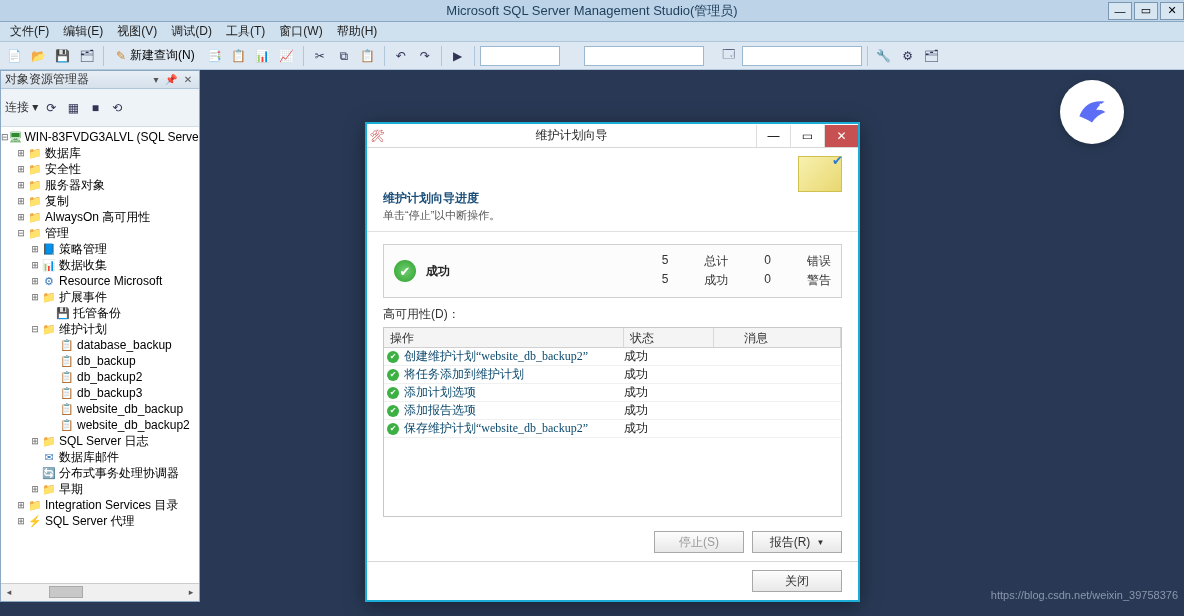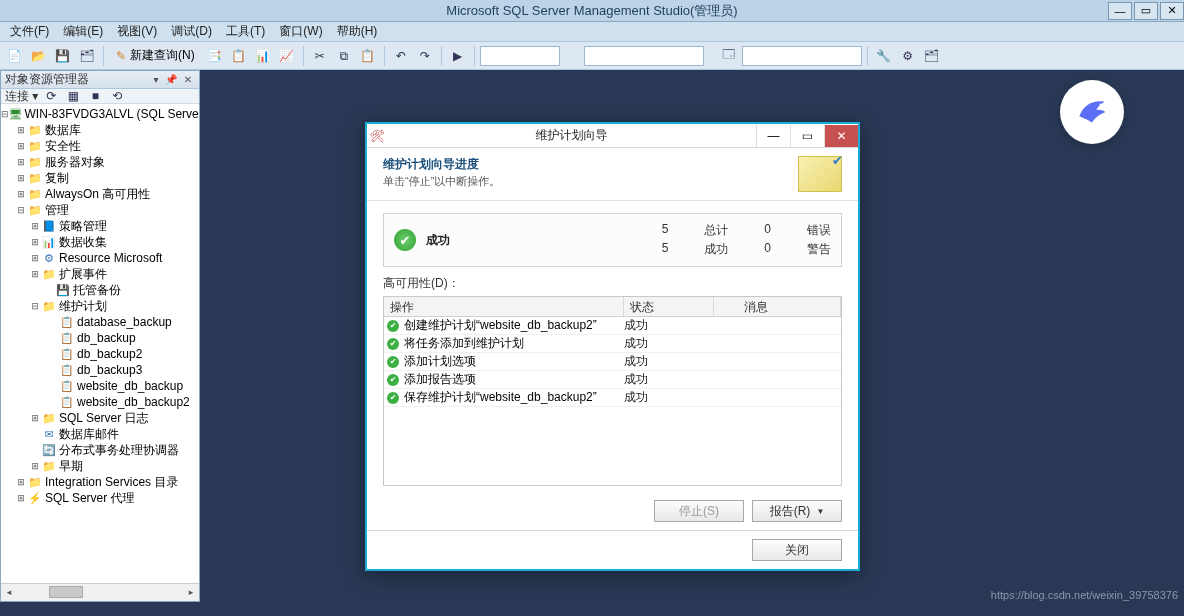--- a/index.html
+++ b/index.html
@@ -18,21 +18,21 @@
 .tsep{width:1px;height:20px;background:#b0c6da;margin:0 3px;}
 .newq{display:flex;align-items:center;gap:4px;padding:0 6px;height:22px;border:1px solid transparent;}
 .combo{height:20px;border:1px solid #9cb8d0;background:#fff;width:80px;}
 
 .main{position:absolute;top:70px;left:0;right:0;bottom:14px;display:flex;}
 
 .oe{width:200px;background:#f4f4f4;border:1px solid #8aa8c2;display:flex;flex-direction:column;}
 .oe-title{height:18px;background:linear-gradient(#e8eef5,#d6e1ec);border-bottom:1px solid #b0c6da;display:flex;align-items:center;padding:0 4px;font-size:11px;color:#333;}
 .oe-title .pin{margin-left:auto;display:flex;gap:2px;}
 .oe-title .pin span{width:14px;height:14px;display:flex;align-items:center;justify-content:center;font-size:10px;color:#555;}
-.oe-conn{height:15px;background:#eef3f8;border-bottom:1px solid #d0dce8;display:flex;align-items:center;padding:0 4px;gap:4px;}
+.oe-conn{height:38px;background:#eef3f8;border-bottom:1px solid #d0dce8;display:flex;align-items:center;padding:0 4px;gap:4px;}
 .oe-conn .lbl{color:#333;}
 .oe-tree{flex:1;overflow:auto;background:#fff;padding:2px 0;}
 .tn{display:flex;align-items:center;height:16px;padding:0 2px;white-space:nowrap;color:#000;}
 .tn .exp{width:12px;text-align:center;color:#666;font-size:9px;}
 .tn .ico{width:16px;height:14px;display:flex;align-items:center;justify-content:center;font-size:11px;}
 .tn .txt{margin-left:2px;}
 .folder{color:#e8b84e;}
 .dbico{color:#3a7abd;}
 .srv{color:#2e8b2e;}
 .plan{color:#b5651d;}
@@ -44,39 +44,39 @@
 .content{flex:1;background:#293955;position:relative;}
 
 .dlg{position:absolute;left:165px;top:52px;width:495px;background:#fff;border:2px solid #1aaed6;box-shadow:0 4px 20px rgba(0,0,0,.4);}
 .dlg-title{height:24px;background:#fff;display:flex;align-items:center;border-bottom:1px solid #d8d8d8;}
 .dlg-title .dico{width:20px;display:flex;align-items:center;justify-content:center;color:#c04040;}
 .dlg-title .dt{flex:1;text-align:center;color:#222;font-size:12px;}
 .dlg-title .dbtns{display:flex;}
 .dlg-title .dbtn{width:34px;height:22px;display:flex;align-items:center;justify-content:center;border-left:1px solid #ddd;font-size:12px;}
 .dlg-title .dbtn.close{background:#c75050;color:#fff;}
 .dlg-head{padding:8px 16px;display:flex;align-items:flex-start;border-bottom:1px solid #e0e0e0;background:#fff;}
-.dlg-head .ht{flex:1;}
+.dlg-head .ht{flex:1;margin-top:34px;}
 .dlg-head .h1{font-weight:bold;color:#1a4e7a;font-size:12px;}
 .dlg-head .h2{color:#555;font-size:11px;margin-top:1px;}
 .dlg-head .himg{width:44px;height:36px;background:linear-gradient(135deg,#f8f0b0,#e8d870);border:1px solid #d0c050;position:relative;}
 .dlg-head .himg::after{content:"✔";position:absolute;right:-2px;top:-4px;color:#2a7ad0;font-size:13px;}
 .dlg-status{margin:12px 16px 8px;border:1px solid #d0d0d0;padding:8px 10px;display:flex;align-items:center;background:#fcfcfc;}
 .dlg-status .chk{width:22px;height:22px;border-radius:50%;background:radial-gradient(#6fcf6f,#2e9e2e);display:flex;align-items:center;justify-content:center;color:#fff;font-size:13px;margin-right:10px;}
 .dlg-status .slbl{font-weight:bold;color:#222;}
 .dlg-status .nums{margin-left:auto;display:grid;grid-template-columns:auto auto auto auto;gap:2px 36px;font-size:11px;color:#333;}
 .dlg-details{padding:0 16px 6px;}
 .dlg-details .dlbl{color:#333;margin:4px 0;}
 .grid{border:1px solid #c8c8c8;}
 .grid .ghead{display:flex;background:#f4f4f4;border-bottom:1px solid #d0d0d0;height:20px;}
 .grid .ghead div{padding:2px 6px;border-right:1px solid #d8d8d8;color:#333;}
 .grid .gc1{width:240px;} .grid .gc2{width:90px;} .grid .gc3{flex:1;margin-left:24px;}
 .grid .grow{display:flex;height:18px;align-items:center;border-bottom:1px solid #f0f0f0;}
 .grid .grow .gi{width:18px;display:flex;align-items:center;justify-content:center;}
 .grid .grow .gi .ok{width:12px;height:12px;border-radius:50%;background:#3cb043;display:flex;align-items:center;justify-content:center;color:#fff;font-size:8px;}
-.grid .grow .gt1{width:222px;padding-left:2px;color:#000000;white-space:nowrap;overflow:hidden;}
+.grid .grow .gt1{width:222px;padding-left:2px;color:#0c4a6e;white-space:nowrap;overflow:hidden;font-family:Liberation Serif, serif;}
 .grid .grow .gt2{width:90px;color:#222;}
 .grid .grow .gt3{flex:1;}
 .grid .gblank{height:78px;}
 .dlg-btnrow{display:flex;justify-content:flex-end;gap:8px;padding:8px 16px;}
 .dlg-btnrow .btn{width:90px;height:22px;border:1px solid #a8a8a8;background:linear-gradient(#fdfdfd,#e8e8e8);display:flex;align-items:center;justify-content:center;color:#333;text-align:center;}
 .dlg-btnrow .btn.disabled{color:#9a9a9a;}
 .dlg-btnrow .btn .dd{margin-left:6px;font-size:8px;}
 .dlg-sep{height:1px;background:#d8d8d8;margin:0 0 0 0;}
 
 .bird{position:absolute;right:60px;top:10px;width:64px;height:64px;border-radius:50%;background:#fff;display:flex;align-items:center;justify-content:center;box-shadow:0 2px 8px rgba(0,0,0,.25);}

